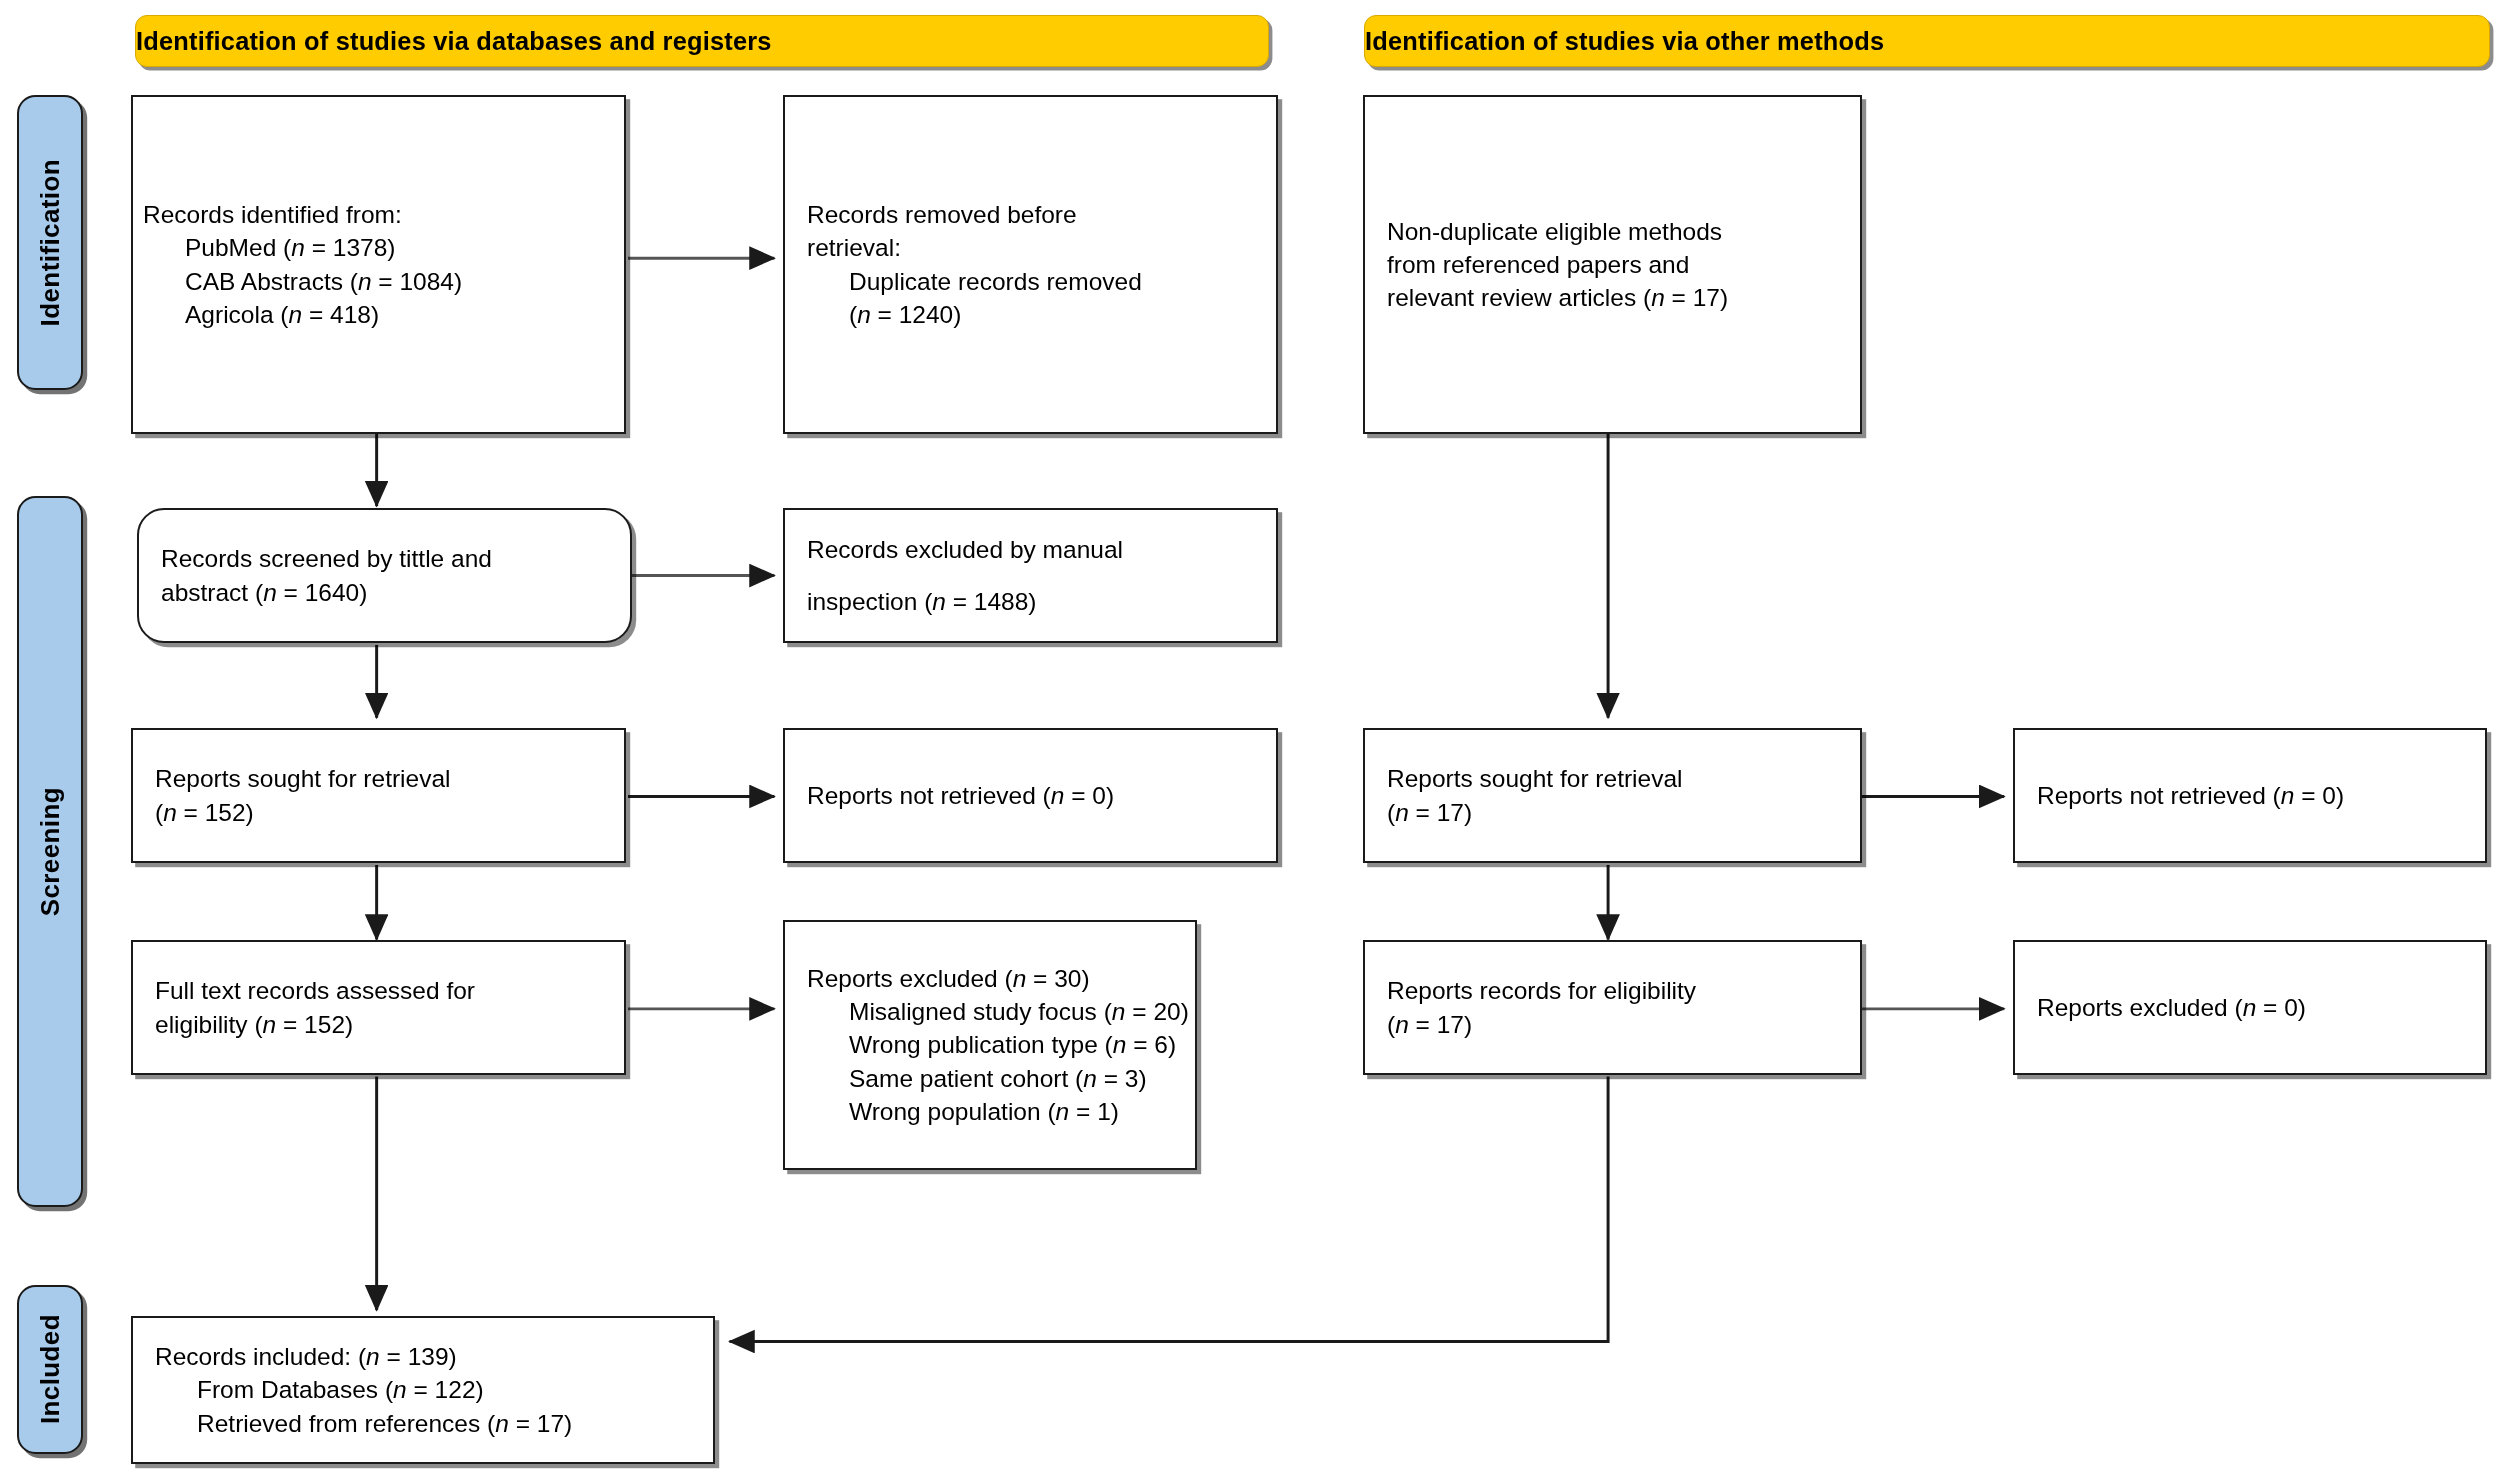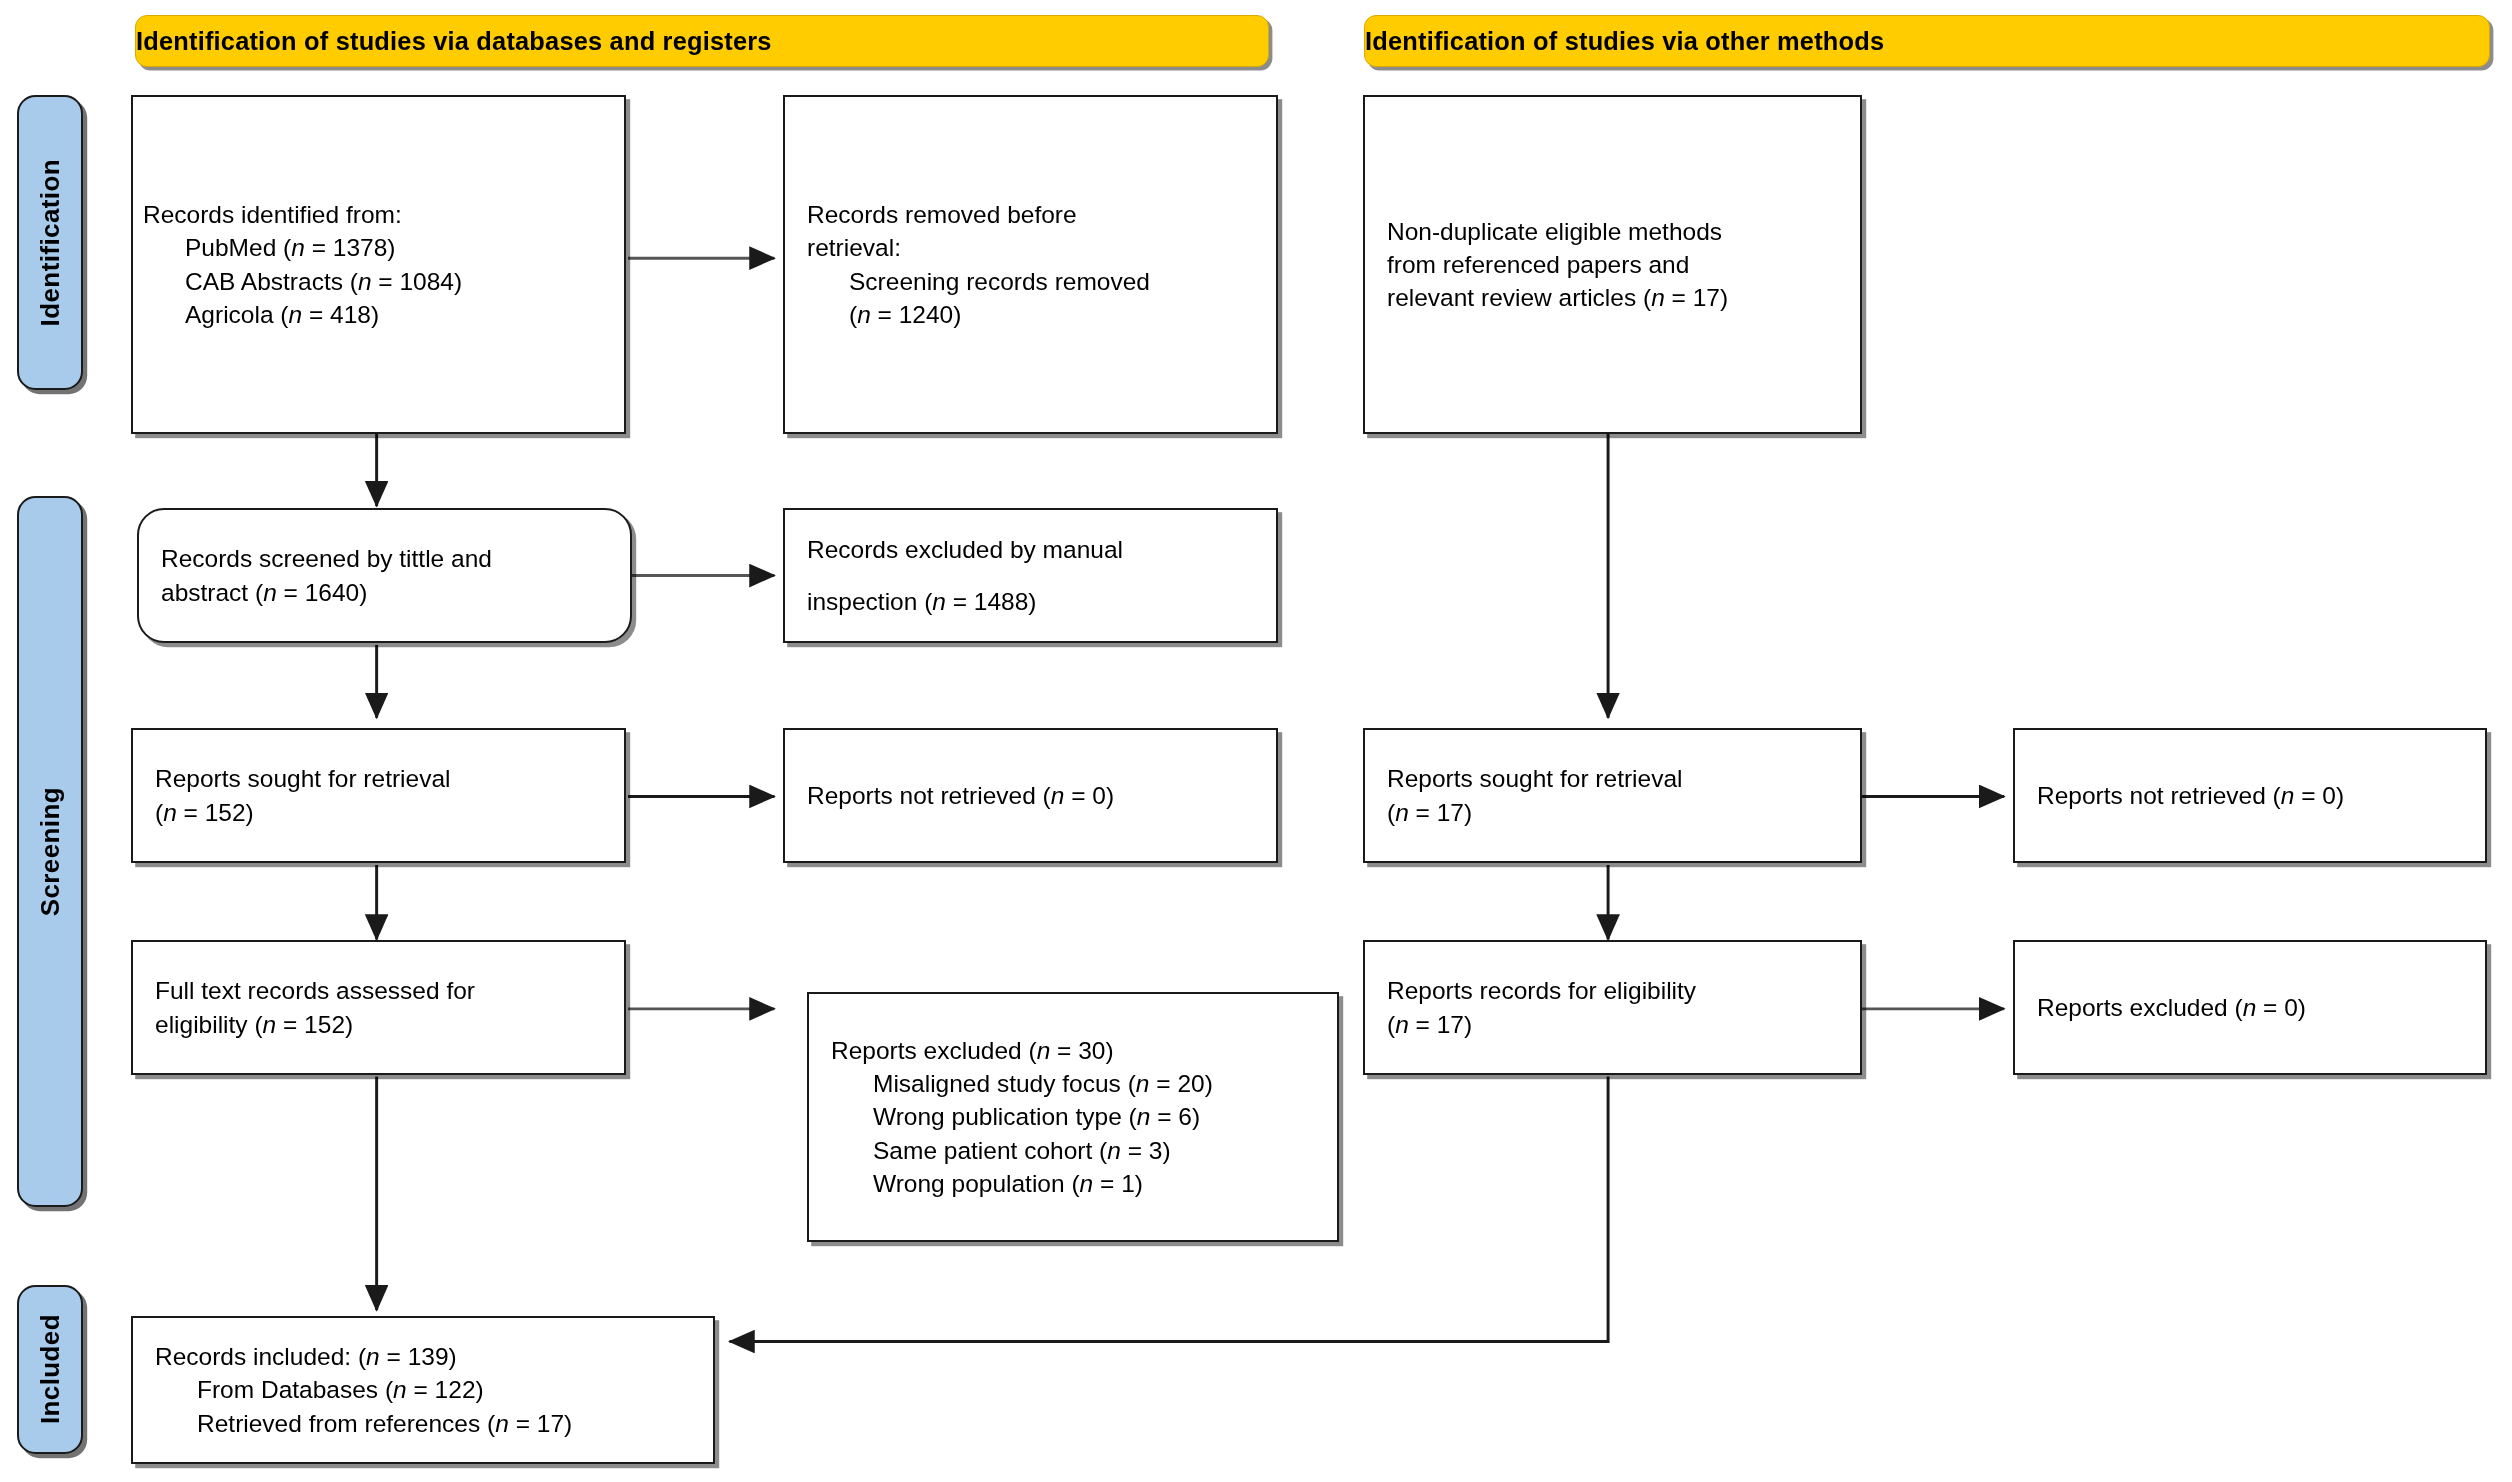--- a/index.html
+++ b/index.html
@@ -150,21 +150,21 @@
   <div class="box" style="left:131px; top:95px; width:495px; height:339px;padding-left:10px;">
     <div class="line">Records identified from:</div>
     <div class="line indent">PubMed (<em>n</em> = 1378)</div>
     <div class="line indent">CAB Abstracts (<em>n</em> = 1084)</div>
     <div class="line indent">Agricola (<em>n</em> = 418)</div>
   </div>
 
   <div class="box" style="left:783px; top:95px; width:495px; height:339px;">
     <div class="line">Records removed before</div>
     <div class="line">retrieval:</div>
-    <div class="line indent">Screening records removed</div>
+    <div class="line indent">Duplicate records removed</div>
     <div class="line indent">(<em>n</em> = 1240)</div>
   </div>
 
   <div class="box" style="left:1363px; top:95px; width:499px; height:339px;">
     <div class="line">Non-duplicate eligible methods</div>
     <div class="line">from referenced papers and</div>
     <div class="line">relevant review articles (<em>n</em> = 17)</div>
   </div>
 
   <div class="box" style="left:137px; top:508px; width:495px; height:135px;border-radius:27px;">
@@ -193,21 +193,21 @@
 
   <div class="box" style="left:2013px; top:728px; width:474px; height:135px;">
     <div class="line">Reports not retrieved (<em>n</em> = 0)</div>
   </div>
 
   <div class="box" style="left:131px; top:940px; width:495px; height:135px;">
     <div class="line">Full text records assessed for</div>
     <div class="line">eligibility (<em>n</em> = 152)</div>
   </div>
 
-  <div class="box" style="left:783px; top:992px; width:532px; height:250px;margin-left:24px;">
+  <div class="box" style="left:783px; top:920px; width:414px; height:250px;">
     <div class="line">Reports excluded (<em>n</em> = 30)</div>
     <div class="line indent">Misaligned study focus (<em>n</em> = 20)</div>
     <div class="line indent">Wrong publication type (<em>n</em> = 6)</div>
     <div class="line indent">Same patient cohort (<em>n</em> = 3)</div>
     <div class="line indent">Wrong population (<em>n</em> = 1)</div>
   </div>
 
   <div class="box" style="left:1363px; top:940px; width:499px; height:135px;">
     <div class="line">Reports records for eligibility</div>
     <div class="line">(<em>n</em> = 17)</div>

